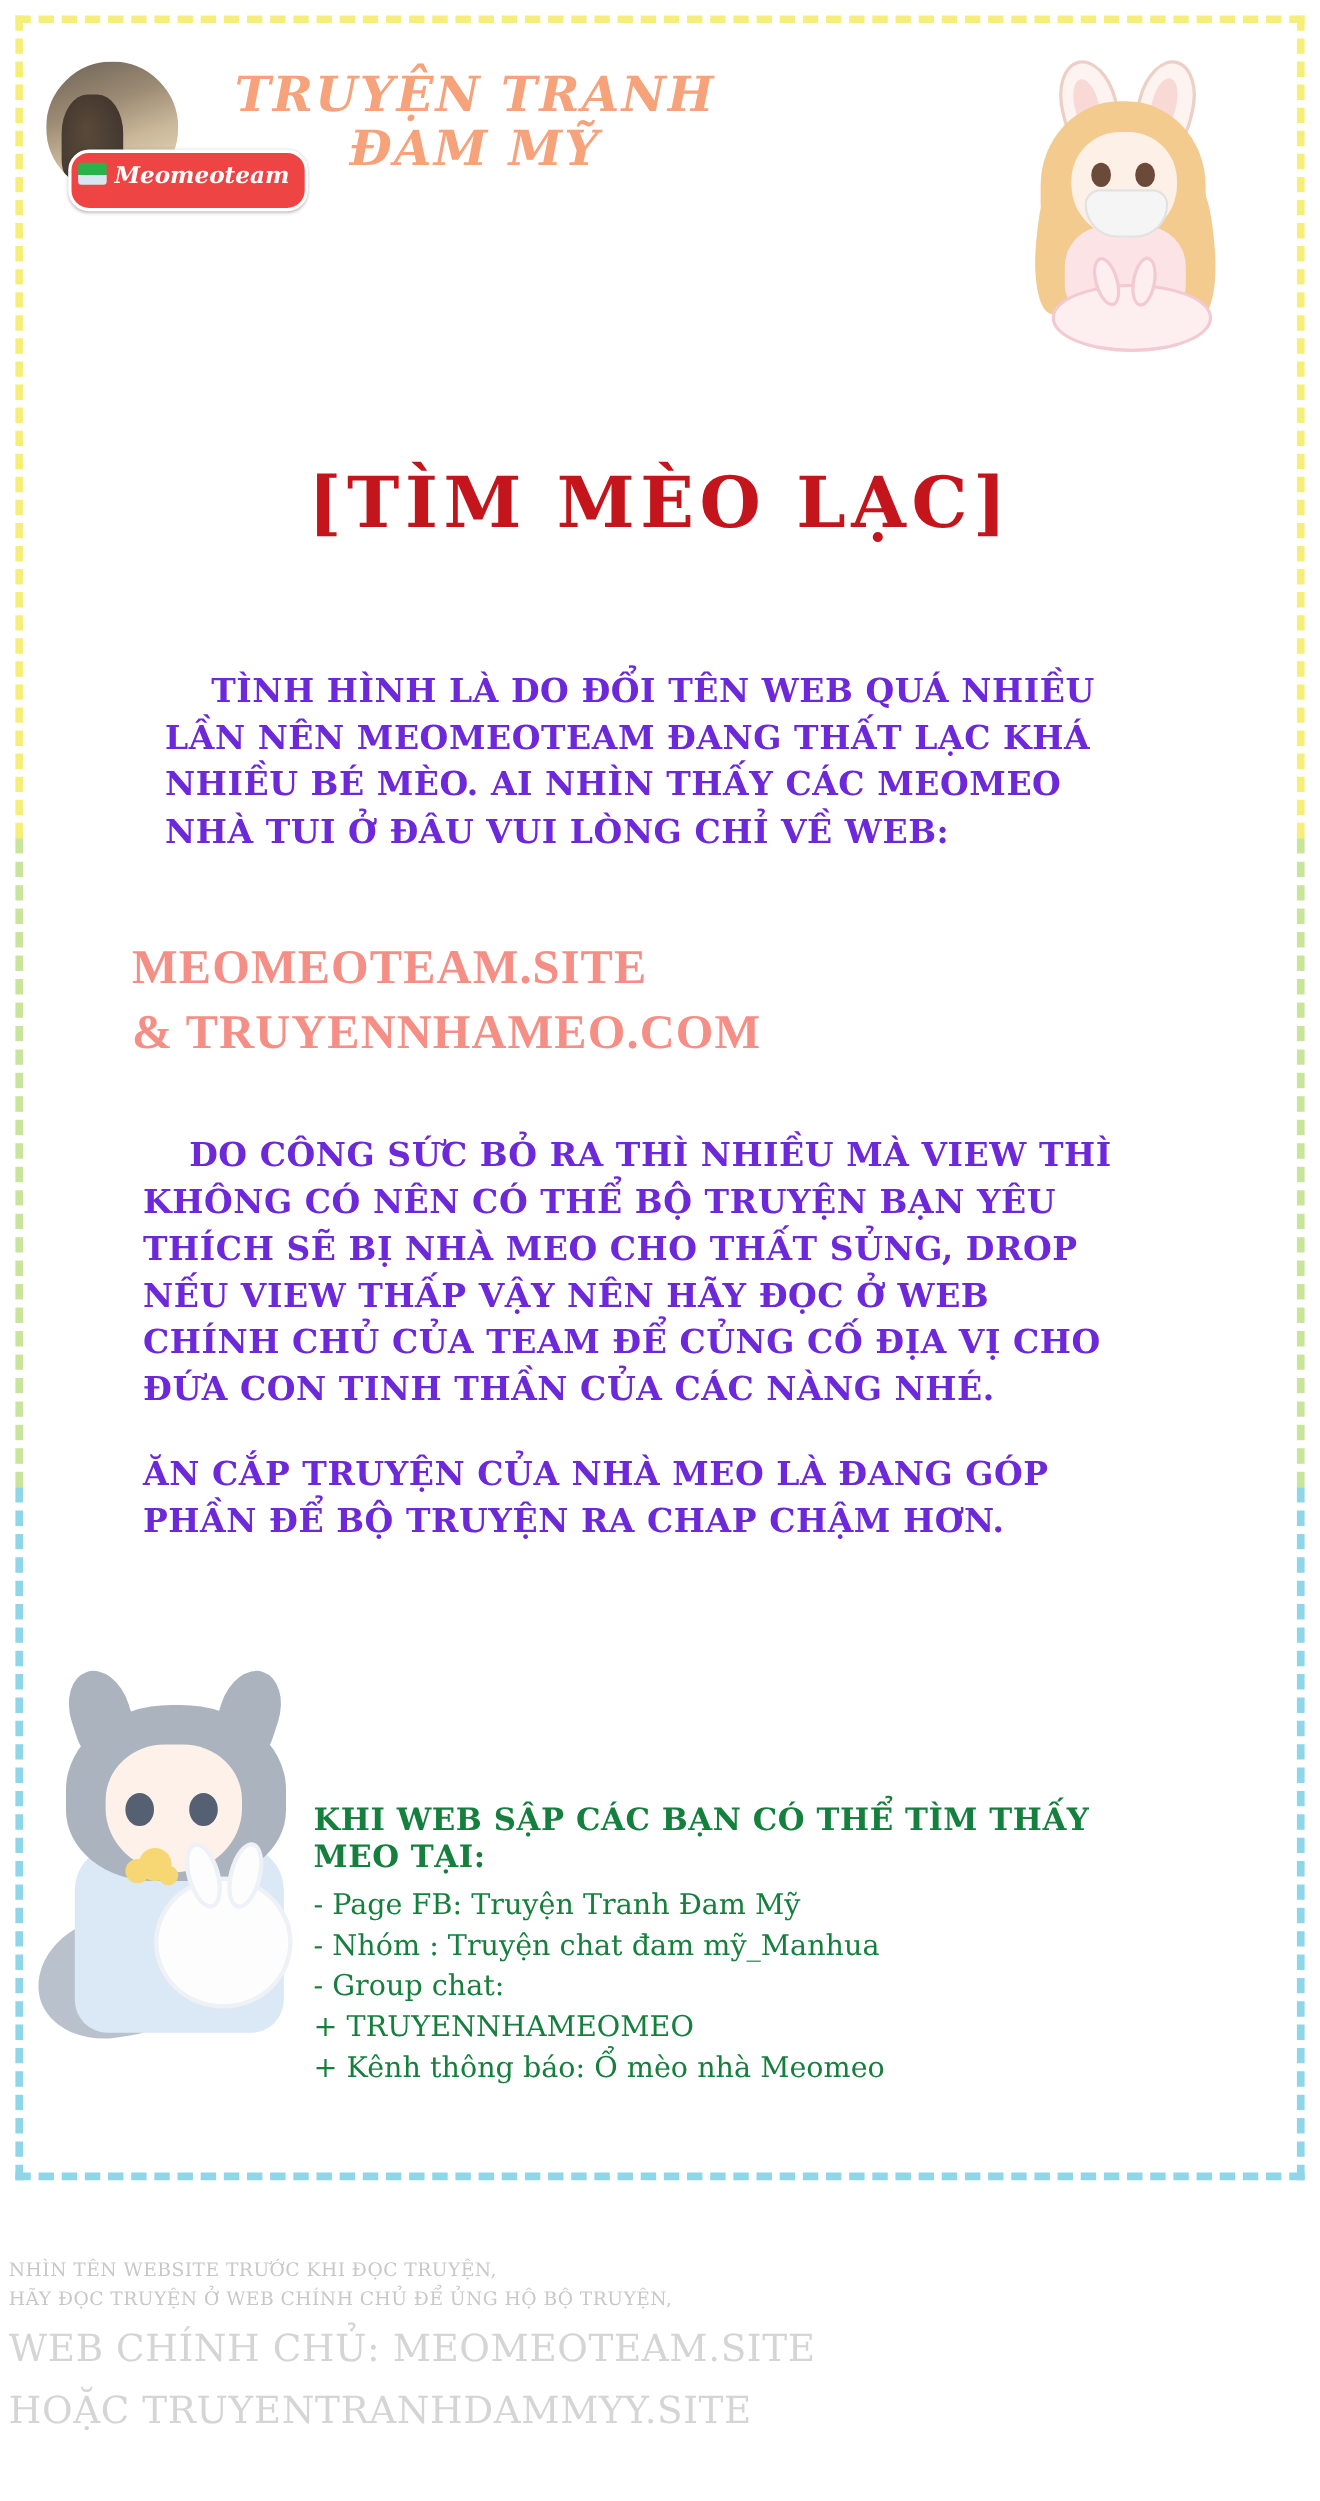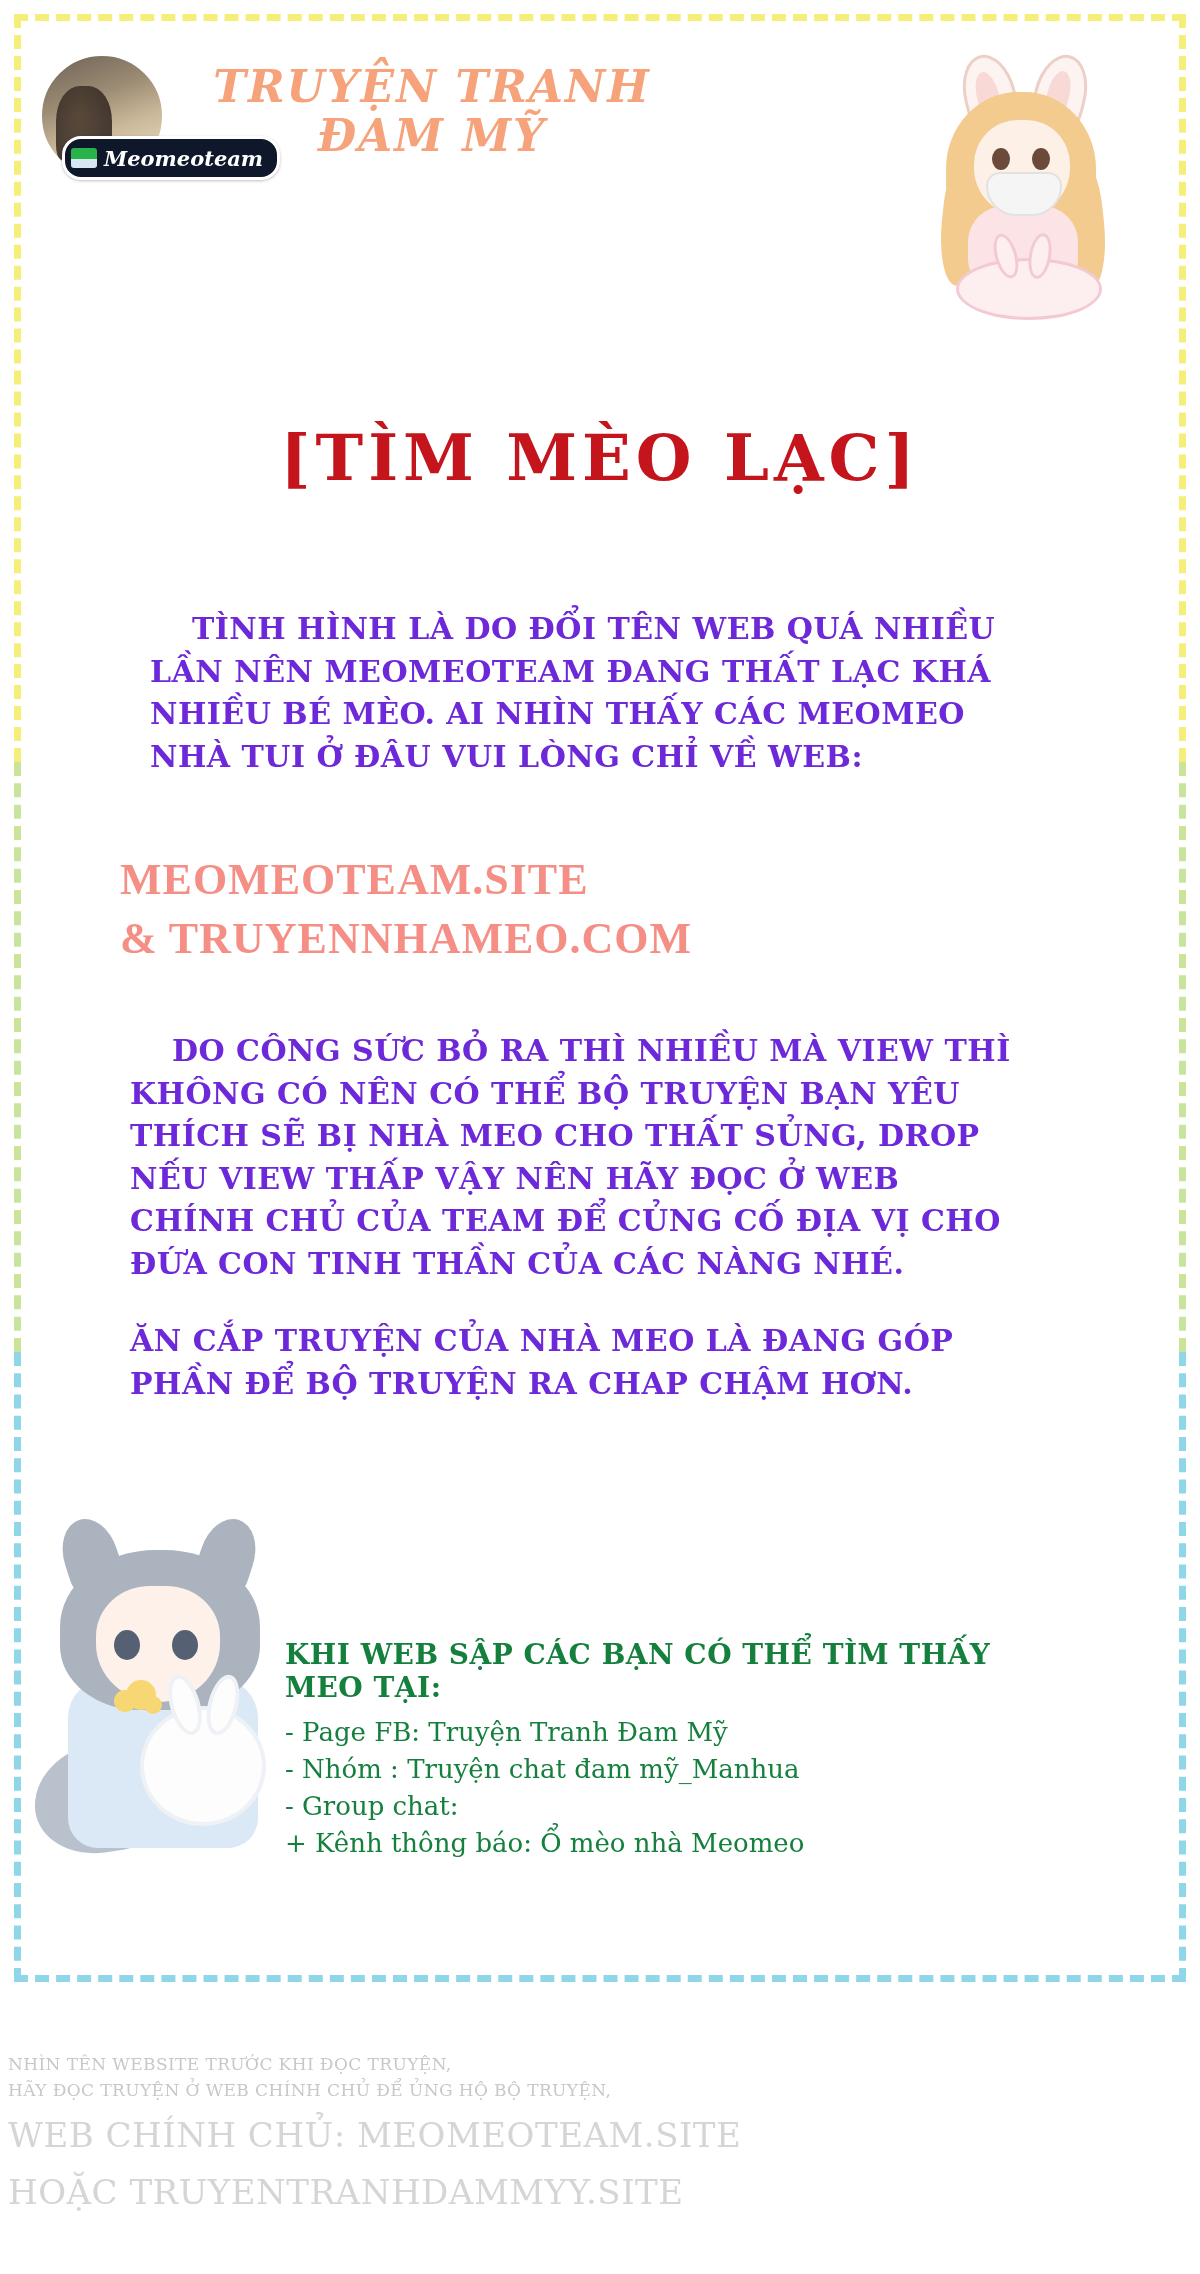--- a/index.html
+++ b/index.html
@@ -95,24 +95,24 @@
     background: radial-gradient(ellipse at 40% 35%, #4a3a2c 0%, #2e2420 70%);
     opacity: .85;
   }
   .avatar-badge {
     position: absolute;
     left: 22px;
     top: 82px;
     display: flex;
     align-items: center;
     height: 38px;
-    background: #0f172a;
+    background: #ef4444;
     border: 3px solid #ffffff;
     border-radius: 19px;
-    padding: 0 14px 0 6px;
+    padding: 0 14px 12px 6px;
     box-shadow: 0 1px 3px rgba(0,0,0,.25);
   }
   .badge-flag {
     width: 26px; height: 20px;
     border-radius: 3px;
     background: linear-gradient(180deg,#27b34a 0%, #27b34a 55%, #d8e6f2 55%, #d8e6f2 100%);
     margin-right: 7px;
     flex: none;
   }
   .badge-text {
@@ -497,20 +497,21 @@
     <div class="w-bunny-ear a"></div>
     <div class="w-bunny-ear b"></div>
   </div>
 </div>
 
 <div class="contact">
   <div class="contact-title">KHI WEB SẬP CÁC BẠN CÓ THỂ TÌM THẤY MEO TẠI:</div>
   <div class="contact-line">- Page FB: Truyện Tranh Đam Mỹ</div>
   <div class="contact-line">- Nhóm : Truyện chat đam mỹ_Manhua</div>
   <div class="contact-line">- Group chat:</div>
+  <div class="contact-line">+ TRUYENNHAMEOMEO</div>
   <div class="contact-line">+ Kênh thông báo: Ổ mèo nhà Meomeo</div>
 </div>
 
 <div class="footer">
   <div class="footer-small">NHÌN TÊN WEBSITE TRƯỚC KHI ĐỌC TRUYỆN,</div>
   <div class="footer-small">HÃY ĐỌC TRUYỆN Ở WEB CHÍNH CHỦ ĐỂ ỦNG HỘ BỘ TRUYỆN,</div>
   <div class="footer-big">WEB CHÍNH CHỦ: MEOMEOTEAM.SITE</div>
   <div class="footer-big" style="margin-top:16px">HOẶC TRUYENTRANHDAMMYY.SITE</div>
 </div>
 

